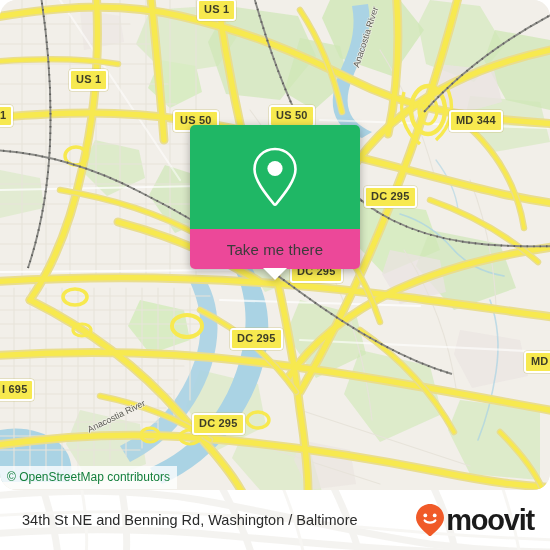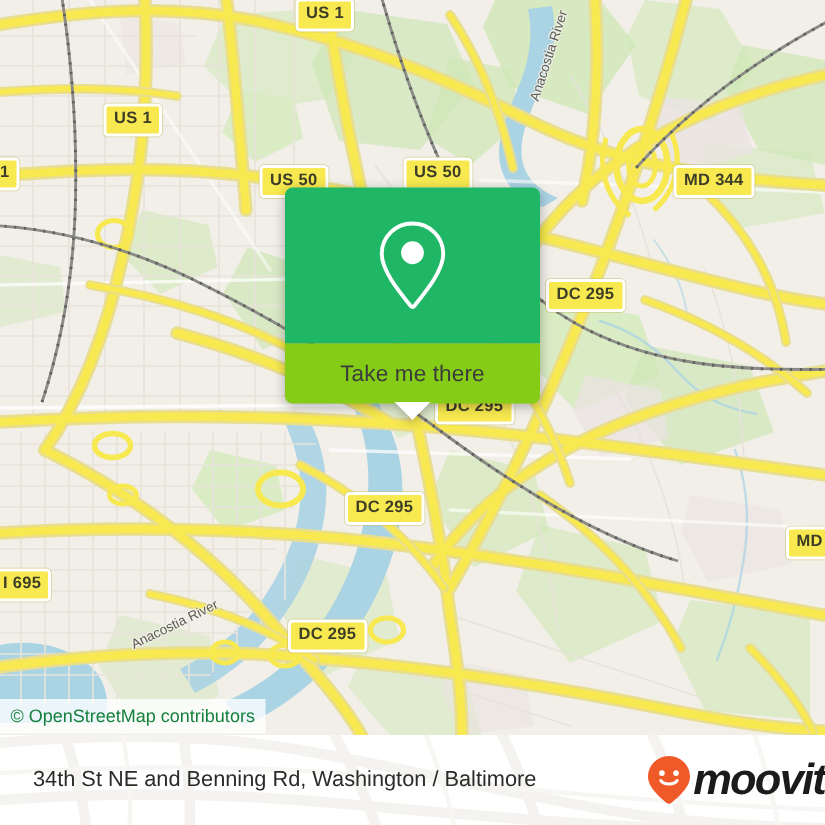--- a/index.html
+++ b/index.html
@@ -20,20 +20,21 @@
   }
 
   
   #map {
     position: absolute;
     left: 0; top: 0;
     width: 550px;
     height: 490px;
     overflow: hidden;
     background: #f2efe9;
+    border-radius: 17px;
   }
   #map-svg {
     position: absolute;
     left: 0; top: 0;
     width: 550px;
     height: 490px;
     display: block;
   }
 
   
@@ -77,21 +78,21 @@
   }
   #popup-top {
     background: #1fb765;
     height: 104px;
     border-radius: 5px 5px 0 0;
     display: flex;
     align-items: center;
     justify-content: center;
   }
   #popup-bottom {
-    background: #84cc16;
+    background: #ec4899;
     height: 40px;
     border-radius: 0 0 5px 5px;
     display: flex;
     align-items: center;
     justify-content: center;
     position: relative;
   }
   #popup-label {
     color: #3b3b3b;
     font-family: "Liberation Sans", sans-serif;
@@ -127,21 +128,21 @@
     position: absolute;
     left: 0;
     top: 490px;
     width: 550px;
     height: 60px;
     background: #ffffff;
     display: flex;
     align-items: center;
     justify-content: space-between;
     box-sizing: border-box;
-    padding: 0 0 0 22px;
+    padding: 0 16px 0 22px;
     overflow: hidden;
   }
   #footer-watermark {
     position: absolute;
     left: 0; top: 0;
     width: 550px; height: 60px;
     pointer-events: none;
     opacity: .55;
   }
   #footer-title {
@@ -149,21 +150,20 @@
     color: #2b2b2b;
     font-family: "Liberation Sans", sans-serif;
     font-size: 14.5px;
     white-space: nowrap;
   }
   #brand {
     position: relative;
     display: flex;
     align-items: center;
     gap: 1px;
-    font-style: italic;
   }
   #brand-wordmark {
     color: #1b1b1b;
     font-family: "Liberation Sans", sans-serif;
     font-size: 29px;
     font-weight: bold;
     letter-spacing: -1.2px;
     line-height: 1;
   }
 </style>

